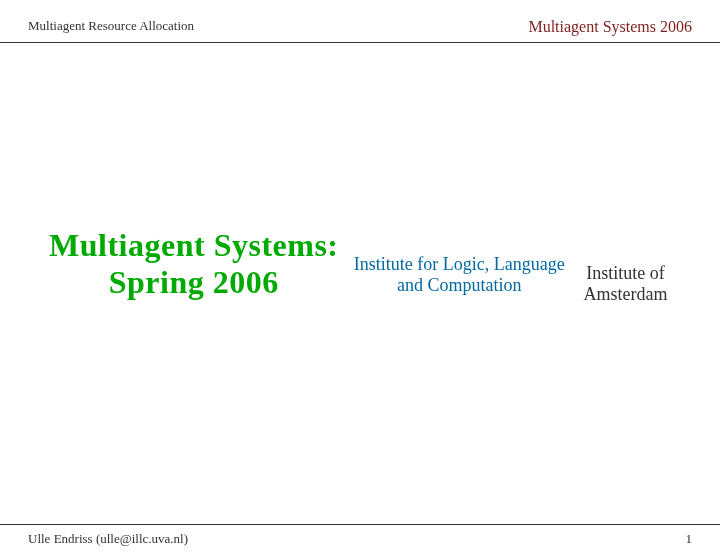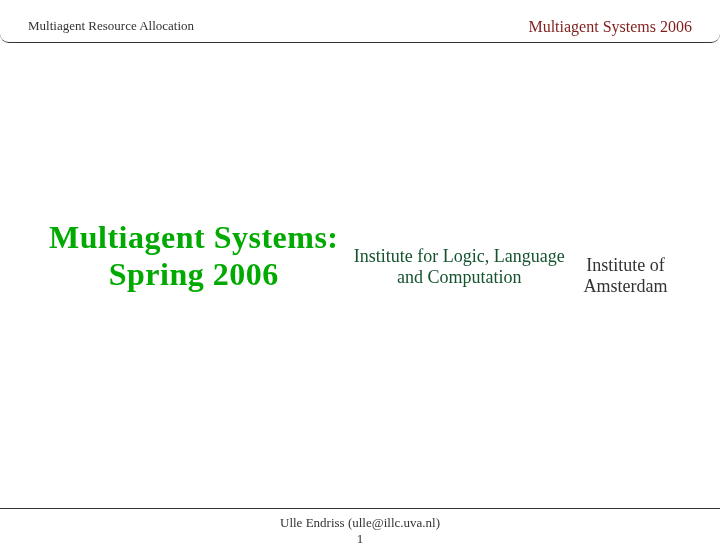--- a/index.html
+++ b/index.html
@@ -26,21 +26,20 @@
       flex-direction: column;
     }
 
     .header {
       display: flex;
       justify-content: space-between;
       align-items: flex-start;
       padding: 18px 28px 0 28px;
       border-bottom: 1px solid #333333;
       padding-bottom: 6px;
-      border-radius: 9px;
     }
 
     .header-left {
       font-size: 13px;
       color: #333333;
       font-family: 'Computer Modern', Georgia, serif;
     }
 
     .header-right {
       font-size: 16px;
@@ -68,38 +67,37 @@
 
     .author {
       font-size: 18px;
       color: #333333;
       margin-bottom: 8px;
       font-family: 'Computer Modern', Georgia, serif;
     }
 
     .institute {
       font-size: 18px;
-      color: #14532d;
+      color: #0369a1;
       margin-bottom: 17px;
       font-family: 'Computer Modern', Georgia, serif;
     }
 
     .university {
       font-size: 18px;
       color: #333333;
       font-family: 'Computer Modern', Georgia, serif;
     }
 
     .footer {
       display: flex;
       justify-content: space-between;
       align-items: center;
       padding: 6px 28px 10px 28px;
       border-top: 1px solid #333333;
-      flex-direction: column;
     }
 
     .footer-left {
       font-size: 13px;
       color: #333333;
       font-family: 'Computer Modern', Georgia, serif;
     }
 
     .footer-right {
       font-size: 13px;

